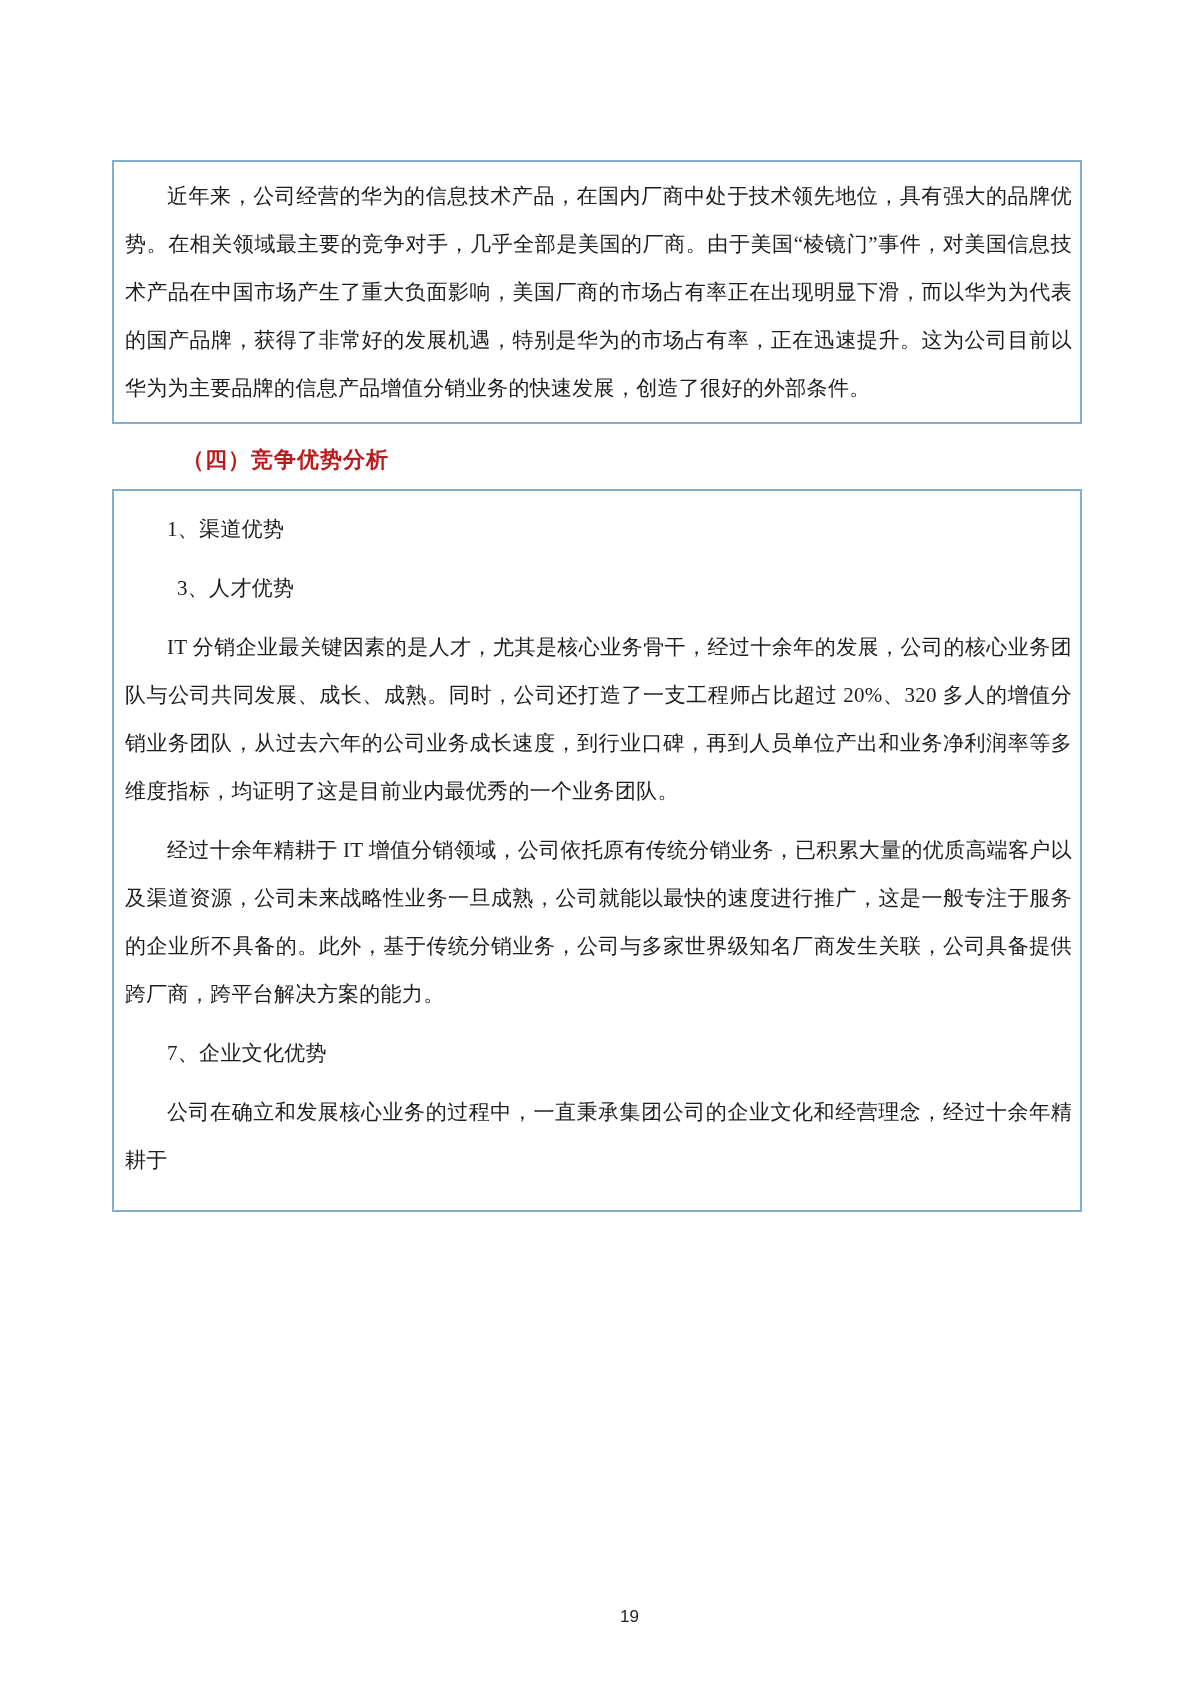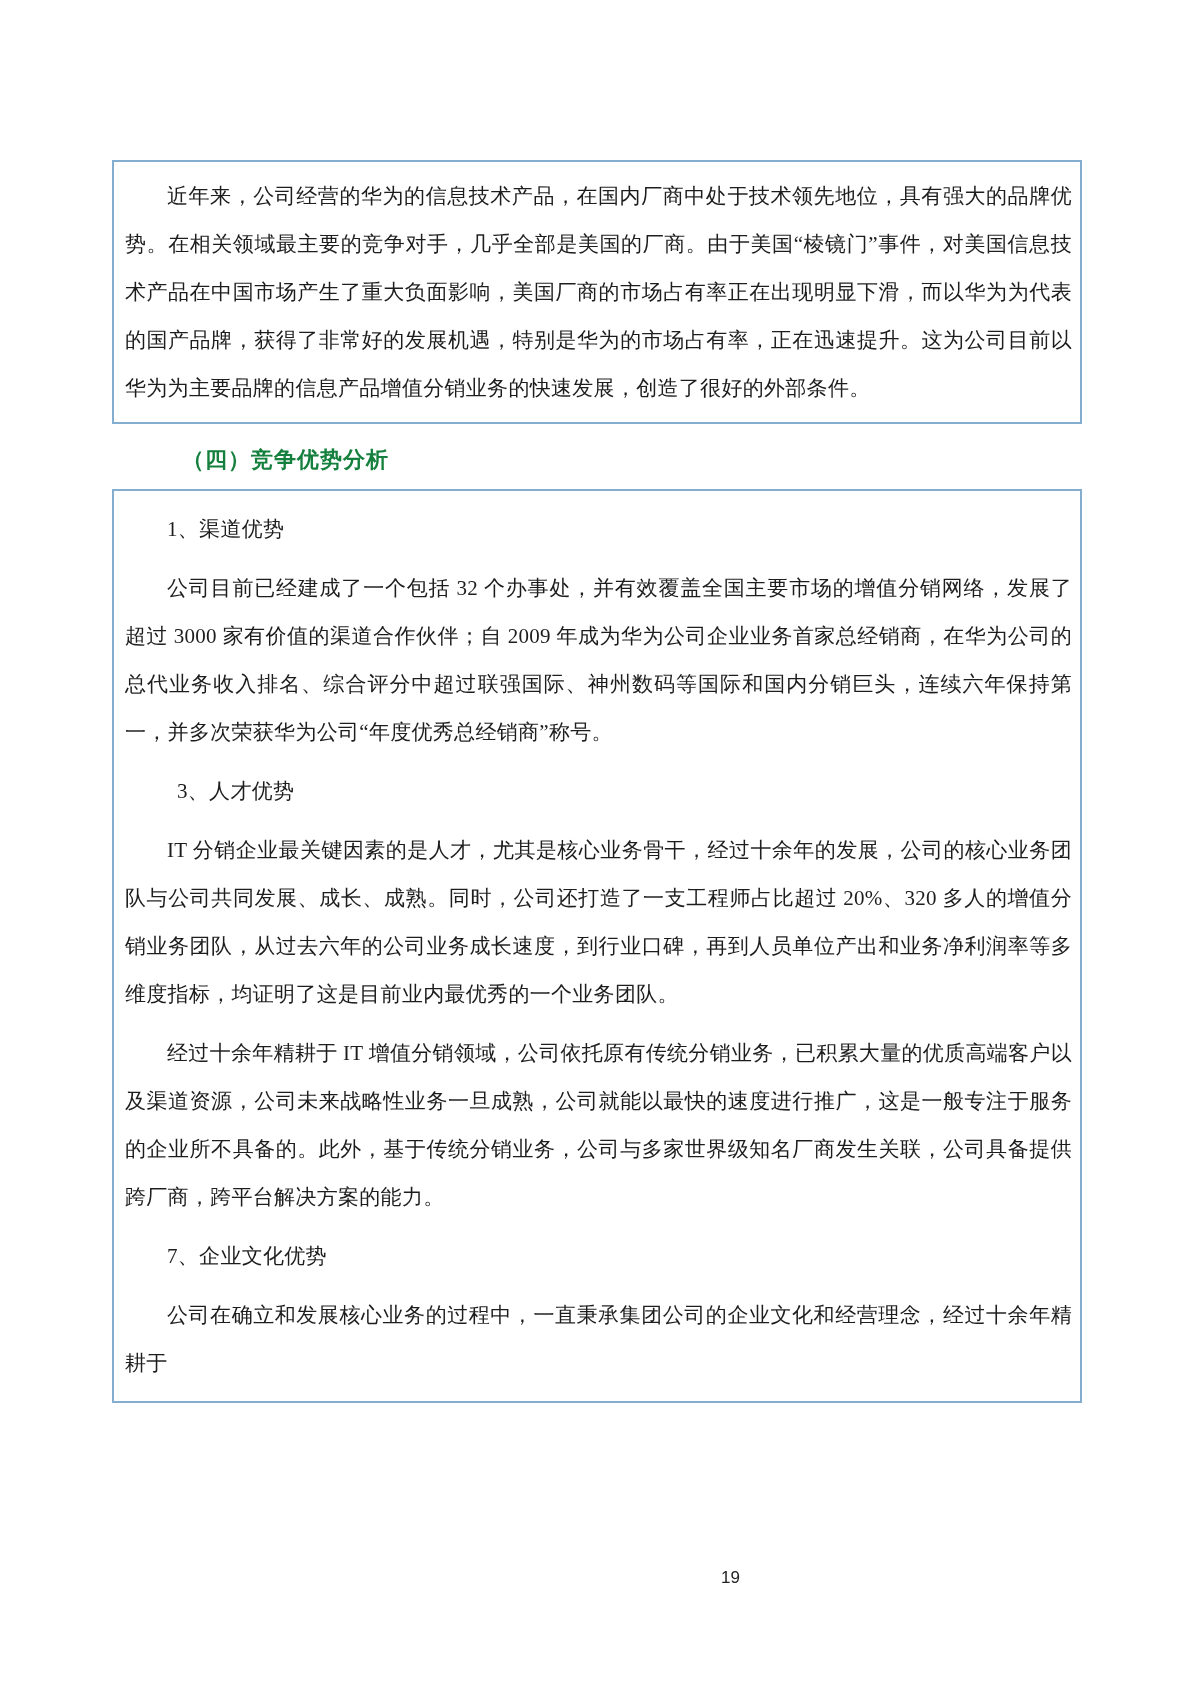--- a/index.html
+++ b/index.html
@@ -30,82 +30,81 @@
   }
   .doc-box {
     box-sizing: border-box;
     border: 2px solid #84aecf;
     background: #ffffff;
   }
   .doc-box.intro {
     padding: 10px 8px 10px 11px;
   }
   .doc-box.advantages {
-    padding: 14px 8px 14px 11px;
+    padding: 14px 8px 26px 11px;
   }
   .para {
     margin: 0;
     font-size: 21px;
     line-height: 48px;
     text-align: justify;
     text-indent: 42px;
     letter-spacing: 0.3px;
   }
   .intro .para + .para {
     margin-top: 8px;
   }
   .section-heading {
     margin: 20px 0 13px 0;
     padding-left: 70px;
     font-size: 22px;
     font-weight: bold;
     line-height: 32px;
-    color: #15803d;
+    color: #b91c1c;
     letter-spacing: 1px;
   }
   .adv-title {
     margin: 0;
     font-size: 21px;
     font-weight: normal;
     line-height: 48px;
     padding-left: 42px;
     letter-spacing: 0.3px;
   }
   .adv-title.indent-extra {
     padding-left: 52px;
   }
   .advantages > * + * {
     margin-top: 11px;
   }
   .page-number {
     position: absolute;
-    top: 1551px;
+    top: 1590px;
     left: 620px;
     width: 120px;
-    text-align: right;
+    text-align: left;
     font-family: "Liberation Sans", sans-serif;
     font-size: 17px;
     color: #222222;
   }
 </style>
 </head>
 <body style="color: rgb(29, 29, 29);">
 
 <div class="page">
   <div class="content">
 
     <div class="doc-box intro" style="border-color: rgb(132, 174, 207);">
       <p class="para">近年来，公司经营的华为的信息技术产品，在国内厂商中处于技术领先地位，具有强大的品牌优势。在相关领域最主要的竞争对手，几乎全部是美国的厂商。由于美国“棱镜门”事件，对美国信息技术产品在中国市场产生了重大负面影响，美国厂商的市场占有率正在出现明显下滑，而以华为为代表的国产品牌，获得了非常好的发展机遇，特别是华为的市场占有率，正在迅速提升。这为公司目前以华为为主要品牌的信息产品增值分销业务的快速发展，创造了很好的外部条件。</p>
     </div>
 
     <h3 class="section-heading">（四）竞争优势分析</h3>
 
     <div class="doc-box advantages" style="border-color: rgb(132, 174, 207);">
       <p class="adv-title">1、渠道优势</p>
-      <p class="para">公司目前已经建成了一个包括 32 个办事处，并有效覆盖全国主要市场的增值分销网络，发展了超过 3000 家有价值的渠道合作伙伴；自 2009 年成为华为公司企业业务首家总经销商，在华为公司的总代业务收入排名、综合评分中超过联强国际、神州数码等国际和国内分销巨头，连续六年保持第一，并多次荣获华为公司“年度优秀总经销商”称号。</p>
 
       <p class="adv-title indent-extra">3、人才优势</p>
       <p class="para">IT 分销企业最关键因素的是人才，尤其是核心业务骨干，经过十余年的发展，公司的核心业务团队与公司共同发展、成长、成熟。同时，公司还打造了一支工程师占比超过 20%、320 多人的增值分销业务团队，从过去六年的公司业务成长速度，到行业口碑，再到人员单位产出和业务净利润率等多维度指标，均证明了这是目前业内最优秀的一个业务团队。</p>
 
       <p class="para">经过十余年精耕于 IT 增值分销领域，公司依托原有传统分销业务，已积累大量的优质高端客户以及渠道资源，公司未来战略性业务一旦成熟，公司就能以最快的速度进行推广，这是一般专注于服务的企业所不具备的。此外，基于传统分销业务，公司与多家世界级知名厂商发生关联，公司具备提供跨厂商，跨平台解决方案的能力。</p>
 
       <p class="adv-title">7、企业文化优势</p>
       <p class="para">公司在确立和发展核心业务的过程中，一直秉承集团公司的企业文化和经营理念，经过十余年精耕于</p>
     </div>
 

